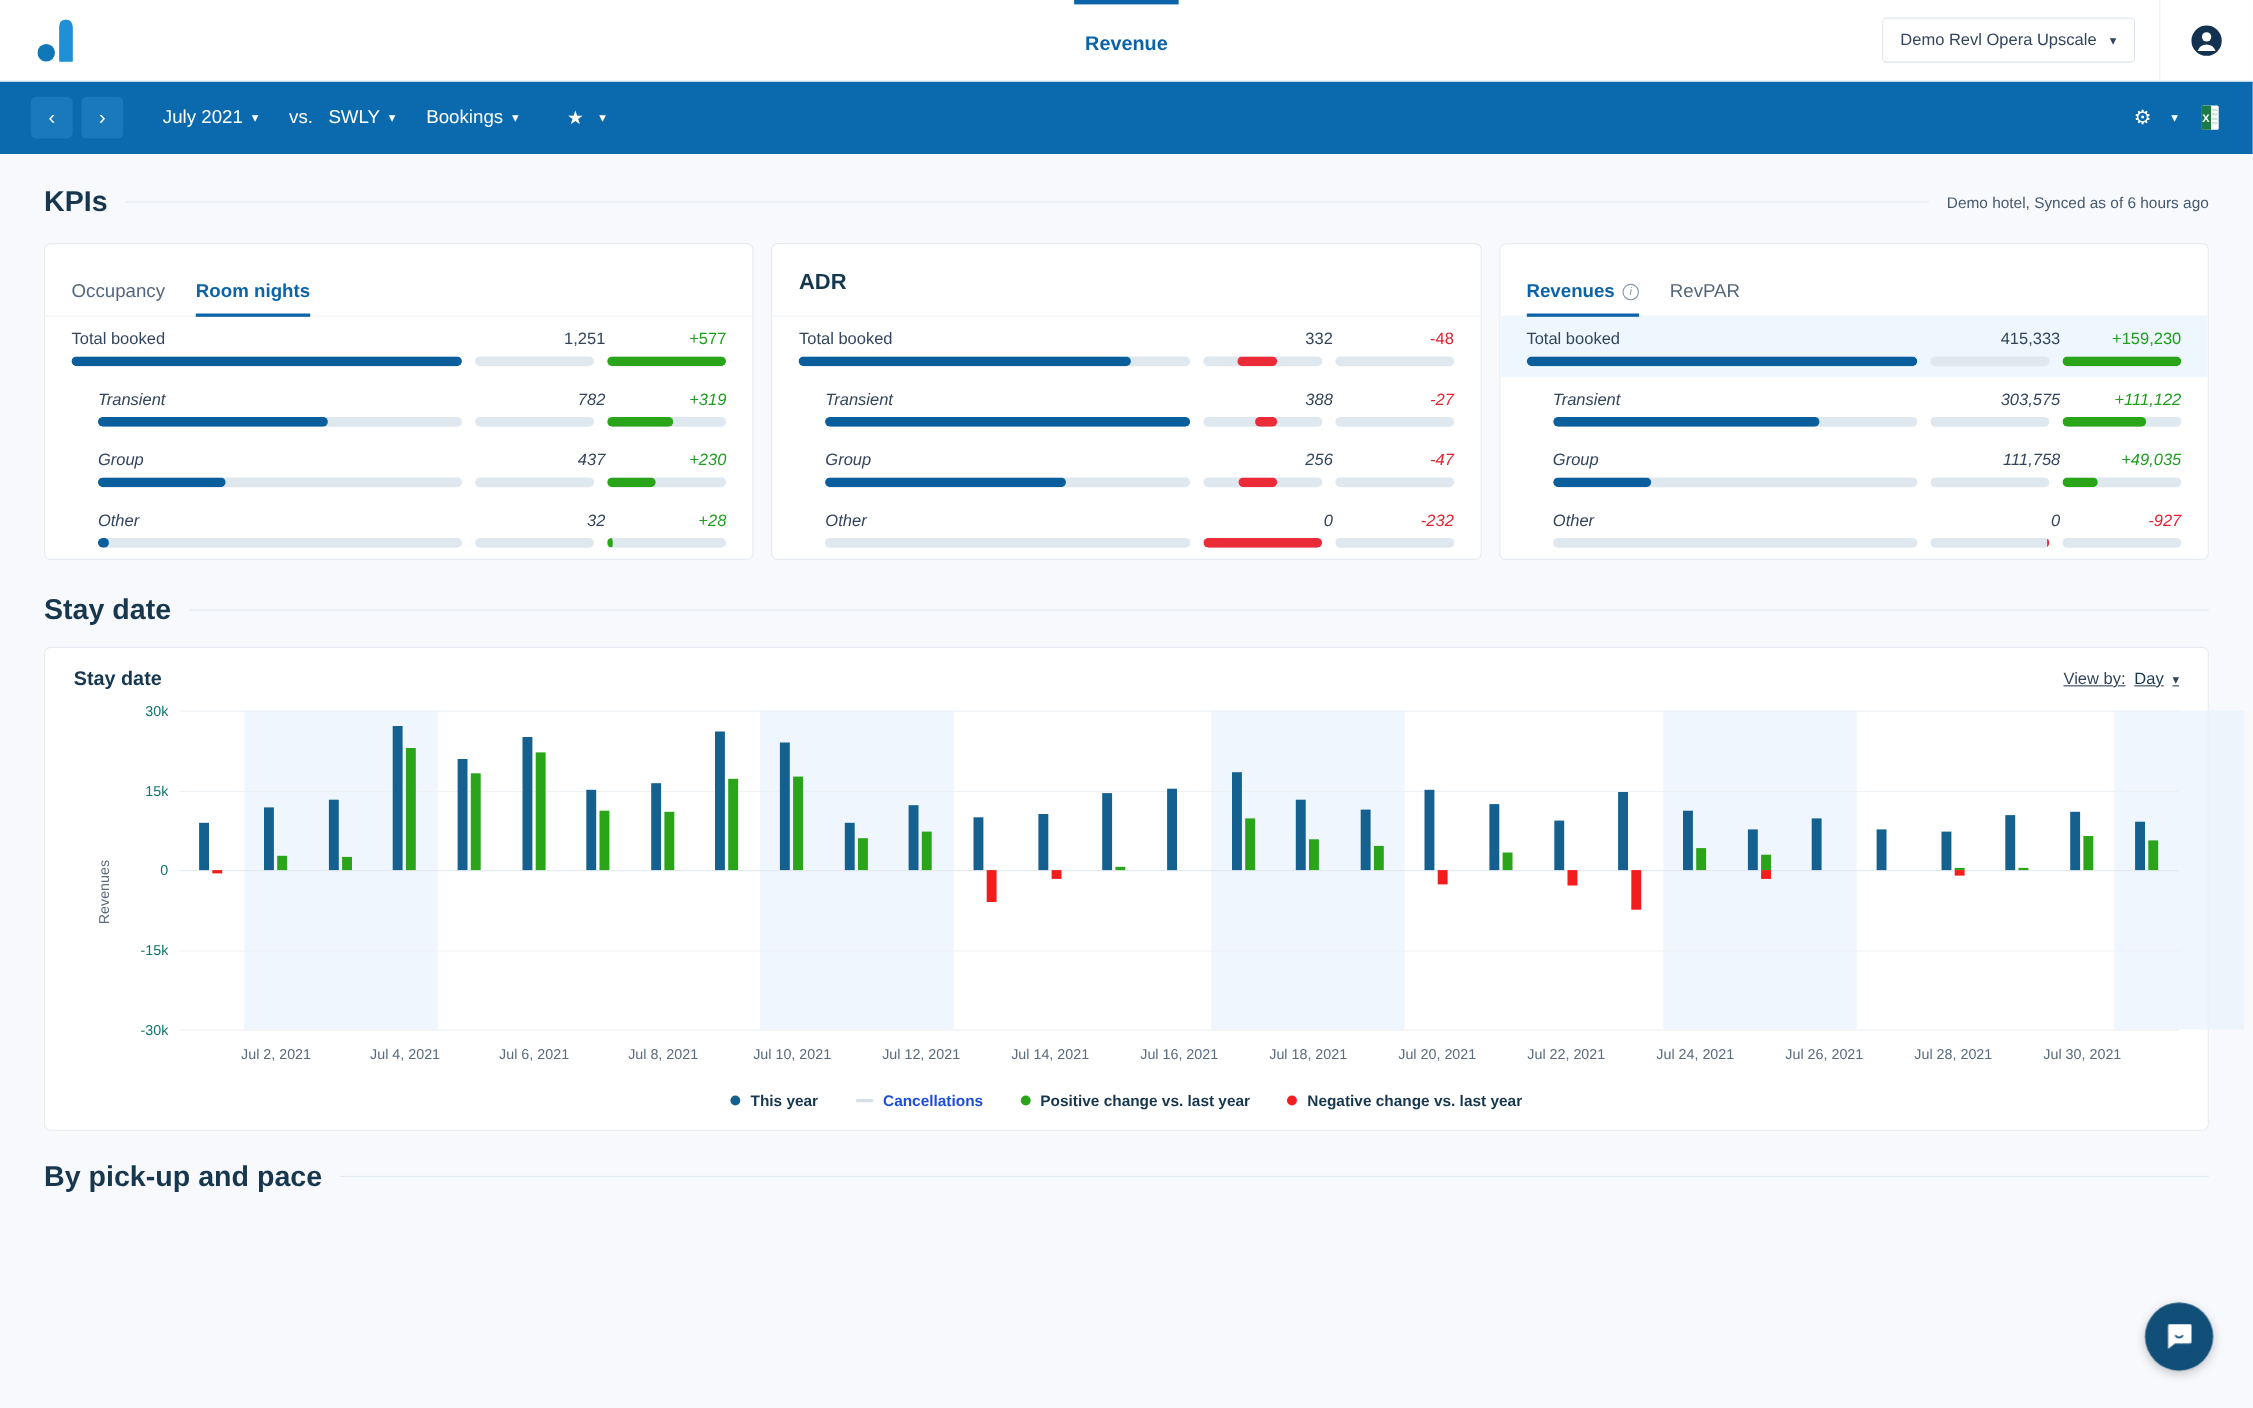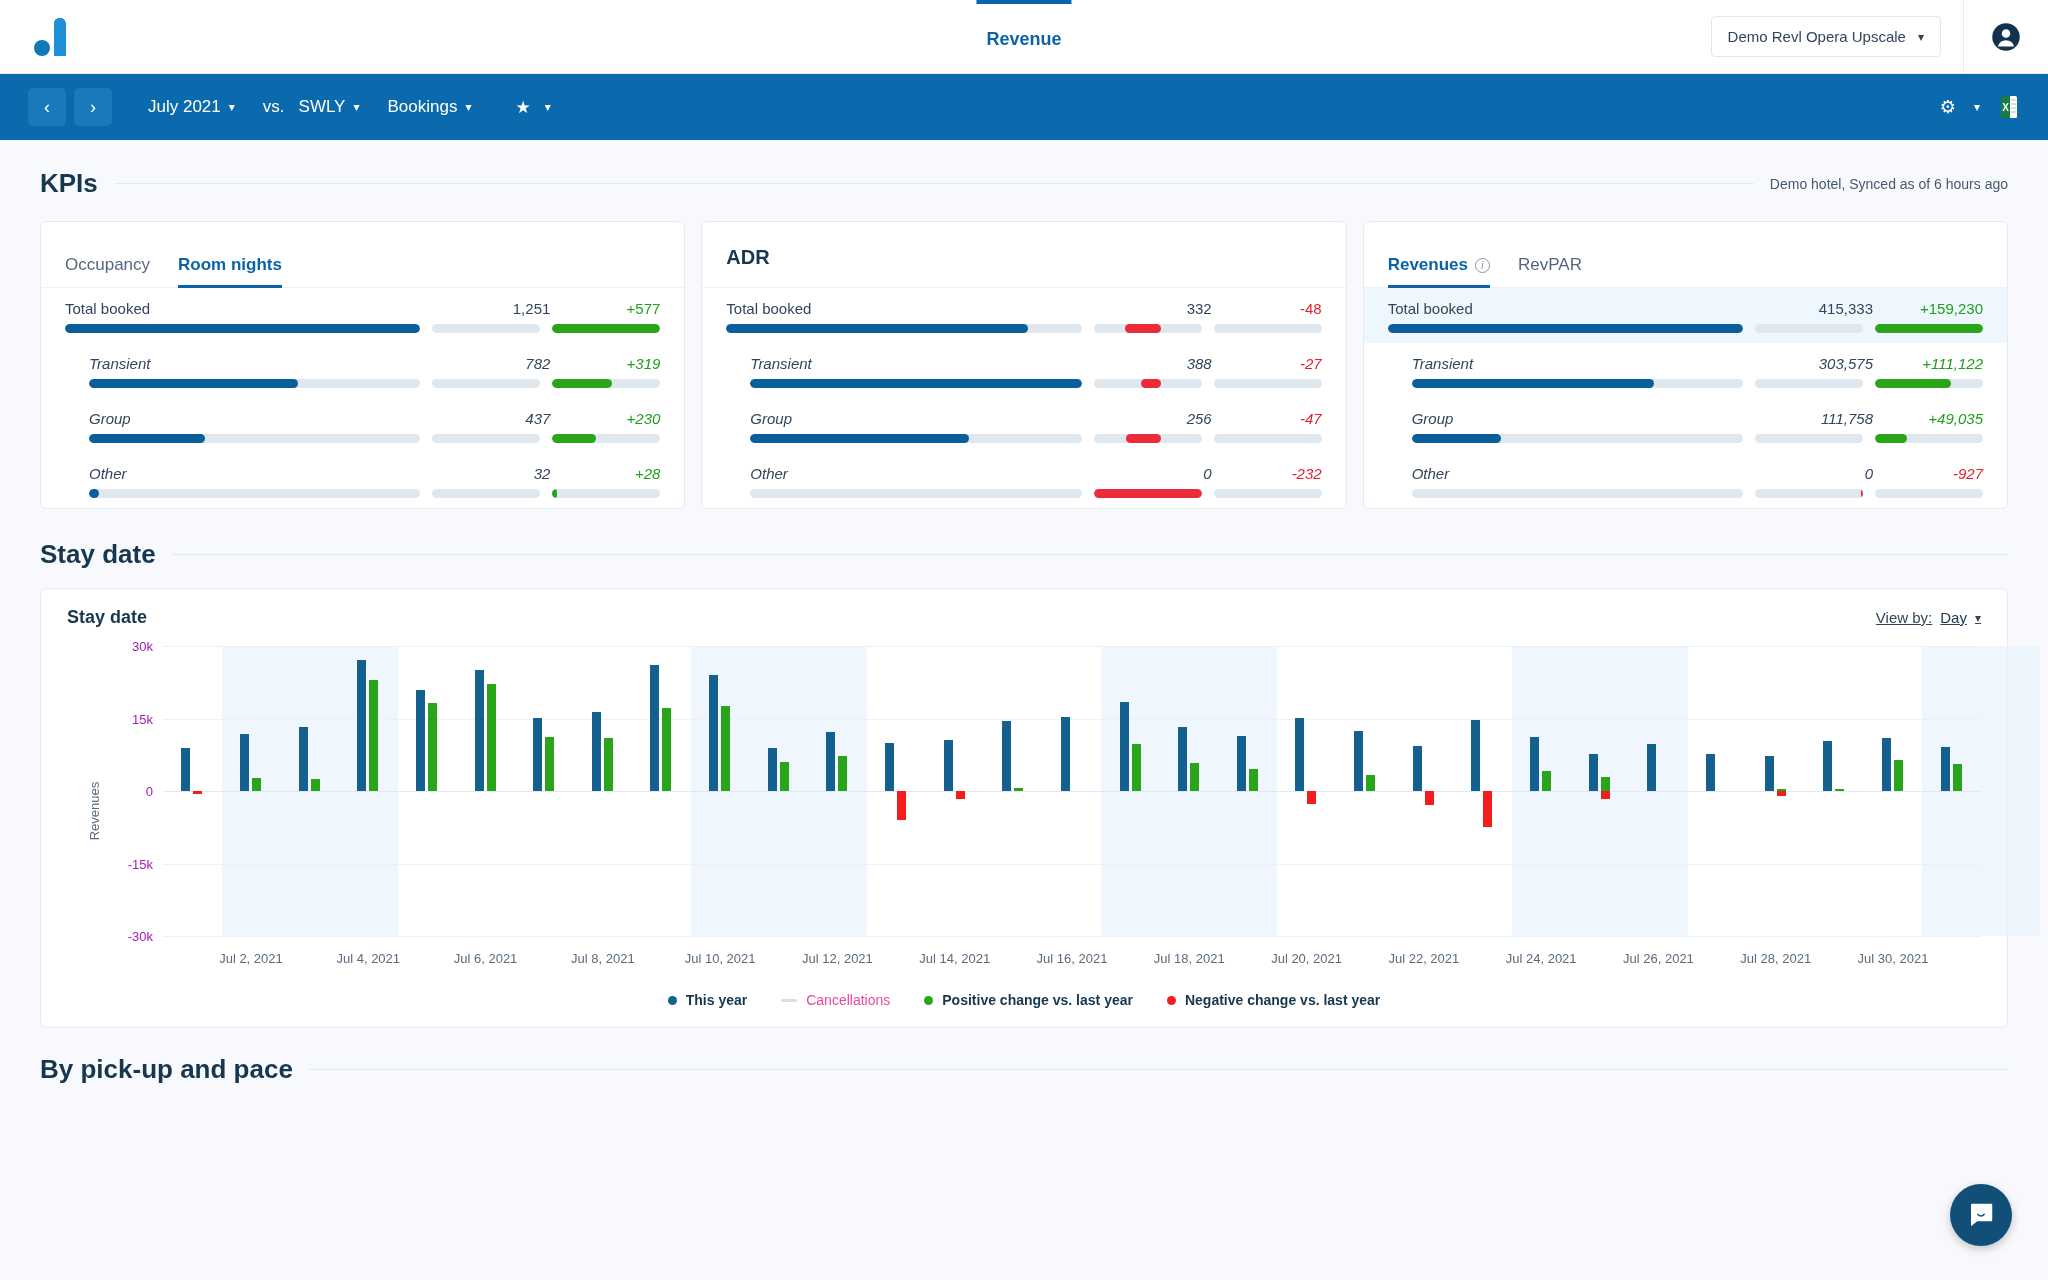--- a/index.html
+++ b/index.html
@@ -105,42 +105,42 @@
   .chart-head { display:flex; align-items:center; padding: 18px 26px 0 26px;}
   .chart-head .t { font-size:18px; font-weight:bold; color:#17374f;}
   .viewby { margin-left:auto; font-size:15px; color:#33455c; display:flex; align-items:center; gap:8px;text-decoration:underline;}
   .viewby b { font-weight:normal; color:#17374f;}
 
   .plot-wrap { position:relative; margin: 18px 26px 0 26px; height:330px; }
   .ylabel {
     position:absolute; left:-2px; top:50%; transform:translateY(-50%) rotate(-90deg);
     font-size:13px; color:#5a6b7e; transform-origin:center;
   }
-  .ytick { position:absolute; left:30px; width:56px; text-align:right; font-size:13px; color:#a21caf; transform:translateY(-50%);}
+  .ytick { position:absolute; left:30px; width:56px; text-align:right; font-size:13px; color:#0f766e; transform:translateY(-50%);}
   .plot {
     position:absolute; left:96px; right:0; top:0; bottom:40px;
     border-bottom:0;
   }
   .gridline { position:absolute; left:0; right:0; height:1px; background:#edf1f6; }
   .gridline.zero { background:#e3e9f1; }
   .weekband { position:absolute; top:0; bottom:0; background:#e9f3fc; opacity:.75; }
   .bars-layer { position:absolute; left:0; right:0; top:0; bottom:0; display:flex; }
   .daygrp { flex:1; position:relative; }
   .bar {
     position:absolute; width:9px; border-radius:0;
   }
   .b-blue { background:#14618f; }
   .b-green{ background:#2aa419; }
   .b-red  { background:#f41d1d; }
   .xtick { position:absolute; bottom:-30px; font-size:13px; color:#5a6b7e; transform:translateX(-50%); white-space:nowrap;}
 
   .legend { display:flex; justify-content:center; align-items:center; gap:34px; margin-top:16px; font-size:14px;text-align:right;}
   .lg { display:flex; align-items:center; gap:9px; font-weight:bold; color:#17374f;}
   .lg .sw { width:9px; height:9px; border-radius:50%; }
-  .lg.muted { color:#ec4899; font-weight:normal;}
+  .lg.muted { color:#1d4ed8; font-weight:bold;}
   .lg .bar-sw { width:16px; height:3px; background:#d5e0ea; border-radius:2px;}
 
   
   .bottom-sec { margin-top:26px; }
 
   .chat-bubble {
     position:fixed; right:36px; bottom:34px; width:62px; height:62px;
     border-radius:50%; background:#114f79; display:flex; align-items:center; justify-content:center;
     box-shadow:0 3px 10px rgba(0,0,0,.22);
   }

